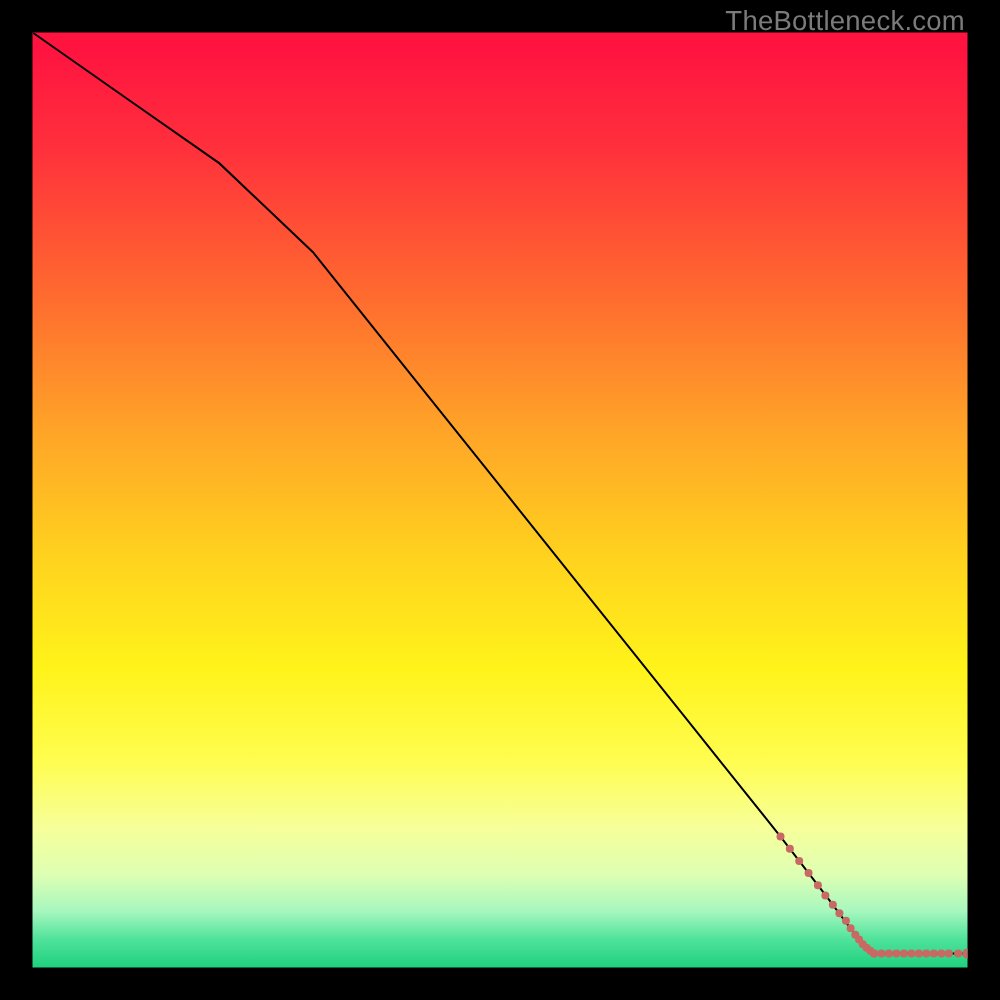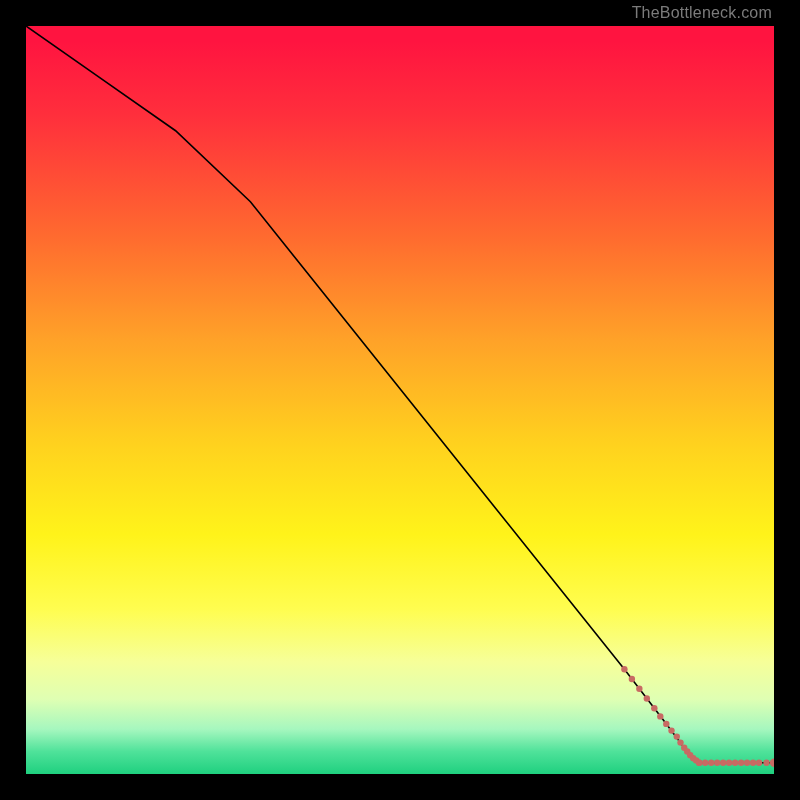--- a/index.html
+++ b/index.html
@@ -38,21 +38,21 @@
       #a6f7bf 94%,
       #4fe29a 97%,
       #1fd07f 100%
     );
   }
   .watermark {
     position: absolute;
     top: 4px;
     right: 28px;
     color: #7b7b7b;
-    font-size: 16px;
+    font-size: 22px;
     font-weight: 500;
     letter-spacing: 0.2px;
     user-select: none;
   }
   svg.curve {
     position: absolute;
     left: 0;
     top: 0;
     width: 748px;
     height: 748px;

